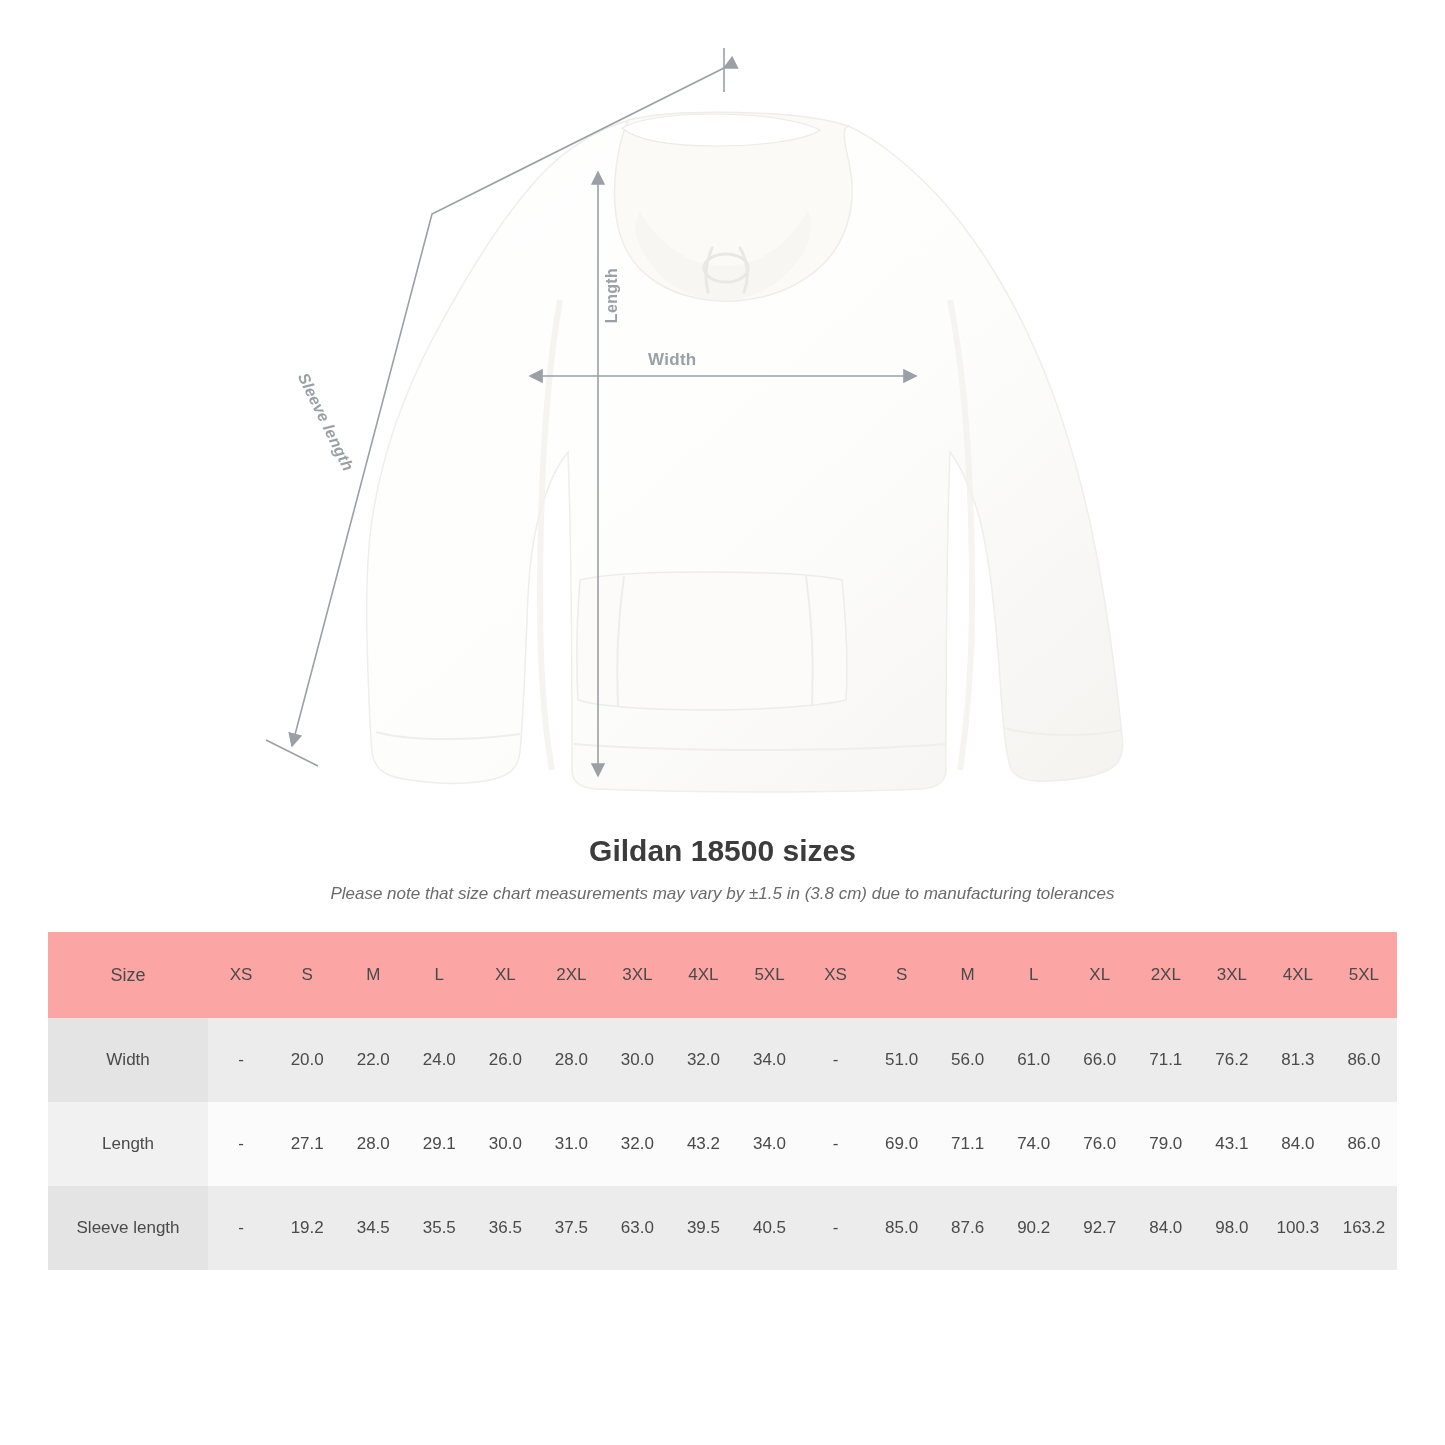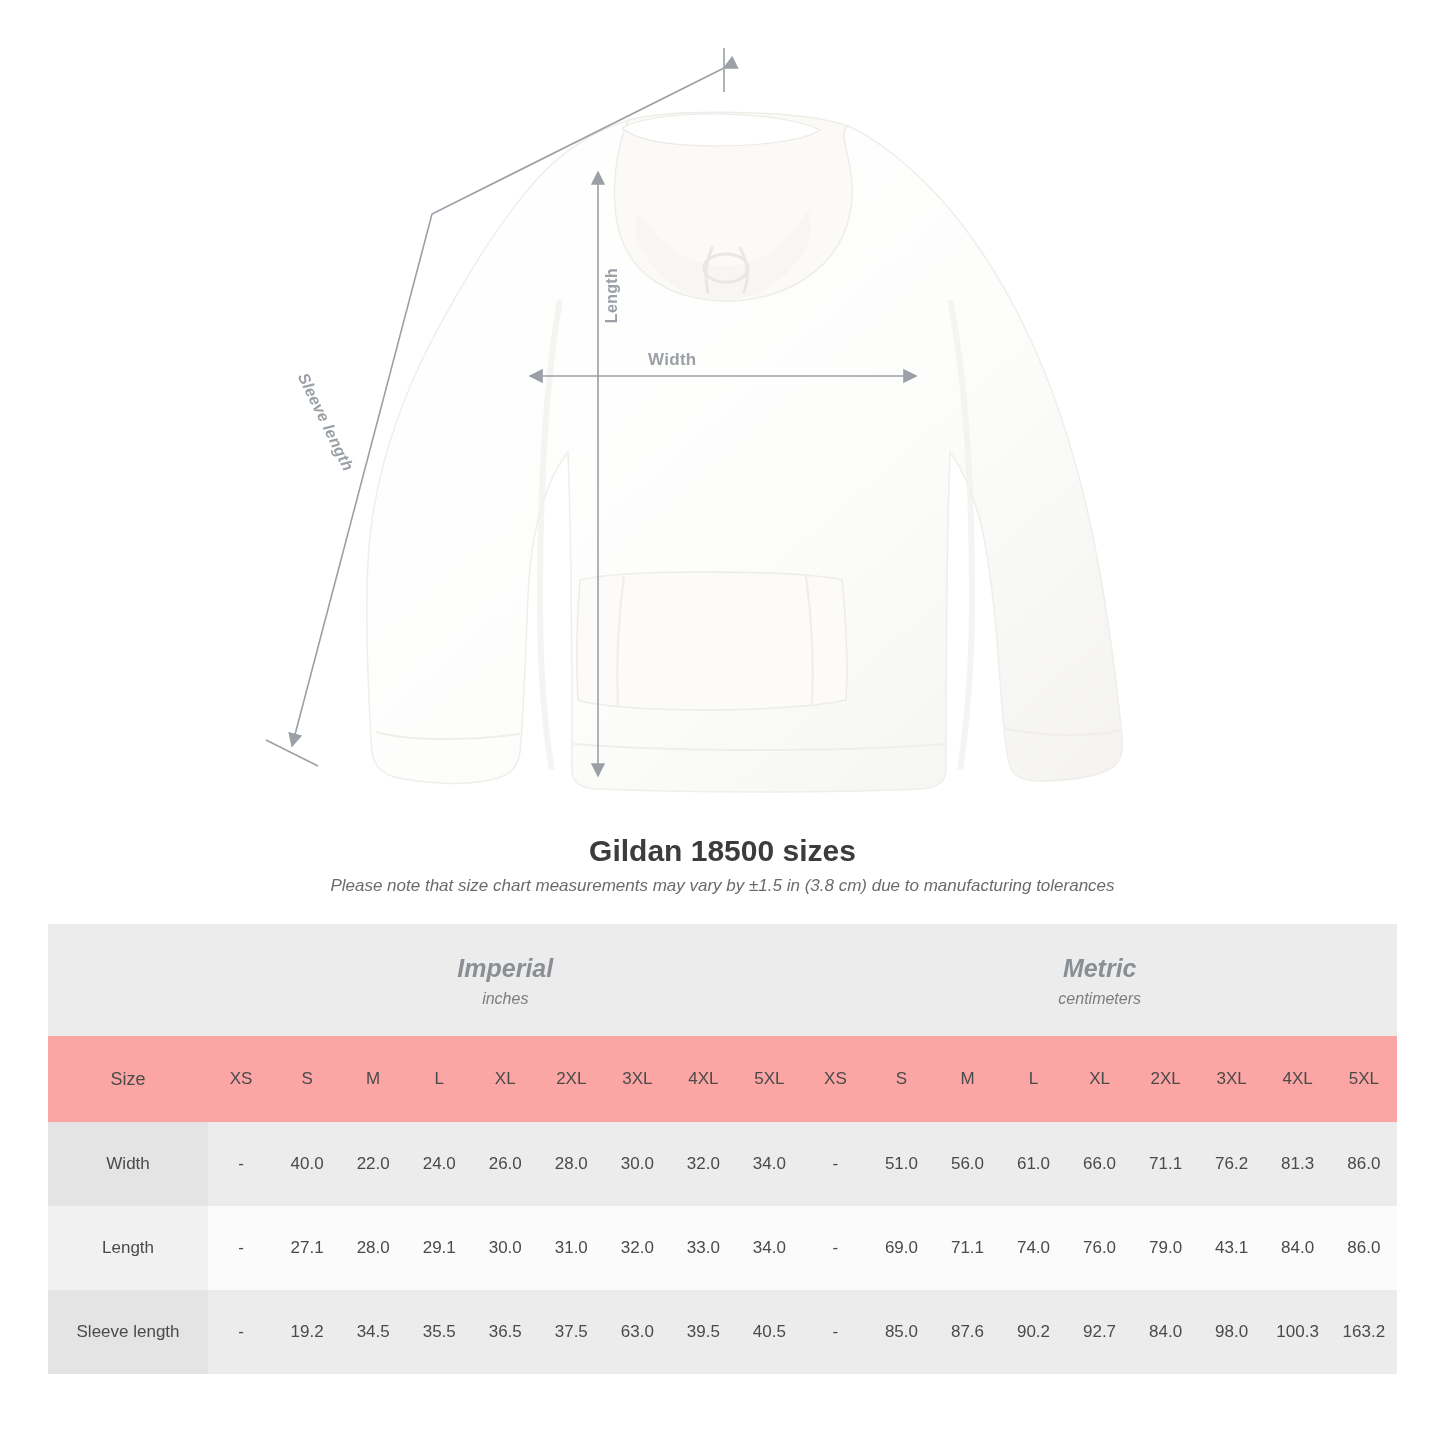--- a/index.html
+++ b/index.html
@@ -62,21 +62,21 @@
     font-size: 30px;
     font-weight: bold;
     color: #3c3c3c;
     margin: 14px 0 0 0;
   }
   .chart-note {
     text-align: center;
     font-size: 17px;
     font-style: italic;
     color: #6b6b6b;
-    margin: 8px 0 0 0;
+    margin: 16px 0 0 0;
   }
 
   
   .table-wrap {
     margin: 28px 48px 0 48px;
   }
   table.size-table {
     border-collapse: collapse;
     width: 1349px;
     table-layout: fixed;
@@ -259,31 +259,20 @@
         <col class="size-col">
         <col class="size-col">
         <col class="size-col">
         <col class="size-col">
       <col class="size-col">
         <col class="size-col">
         <col class="size-col">
         <col class="size-col">
     </colgroup>
     <tbody>
-      <tr class="unit-header">
-        <td></td>
-        <td colspan="9">
-          <div class="unit-title">Imperial</div>
-          <div class="unit-sub">inches</div>
-        </td>
-        <td colspan="9">
-          <div class="unit-title">Metric</div>
-          <div class="unit-sub">centimeters</div>
-        </td>
-      </tr>
 
       <tr class="col-head">
         <td class="rowlabel">Size</td>
         <td>XS</td>
         <td>S</td>
         <td>M</td>
         <td>L</td>
         <td>XL</td>
         <td>2XL</td>
         <td>3XL</td>
@@ -296,21 +285,21 @@
         <td>XL</td>
         <td>2XL</td>
         <td>3XL</td>
         <td>4XL</td>
         <td>5XL</td>
       </tr>
 
       <tr class="data-row row-alt">
         <td class="rowlabel">Width</td>
         <td>-</td>
-        <td>40.0</td>
+        <td>20.0</td>
         <td>22.0</td>
         <td>24.0</td>
         <td>26.0</td>
         <td>28.0</td>
         <td>30.0</td>
         <td>32.0</td>
         <td>34.0</td>
         <td>-</td>
         <td>51.0</td>
         <td>56.0</td>
@@ -324,21 +313,21 @@
 
       <tr class="data-row row-plain">
         <td class="rowlabel">Length</td>
         <td>-</td>
         <td>27.1</td>
         <td>28.0</td>
         <td>29.1</td>
         <td>30.0</td>
         <td>31.0</td>
         <td>32.0</td>
-        <td>33.0</td>
+        <td>43.2</td>
         <td>34.0</td>
         <td>-</td>
         <td>69.0</td>
         <td>71.1</td>
         <td>74.0</td>
         <td>76.0</td>
         <td>79.0</td>
         <td>43.1</td>
         <td>84.0</td>
         <td>86.0</td>

